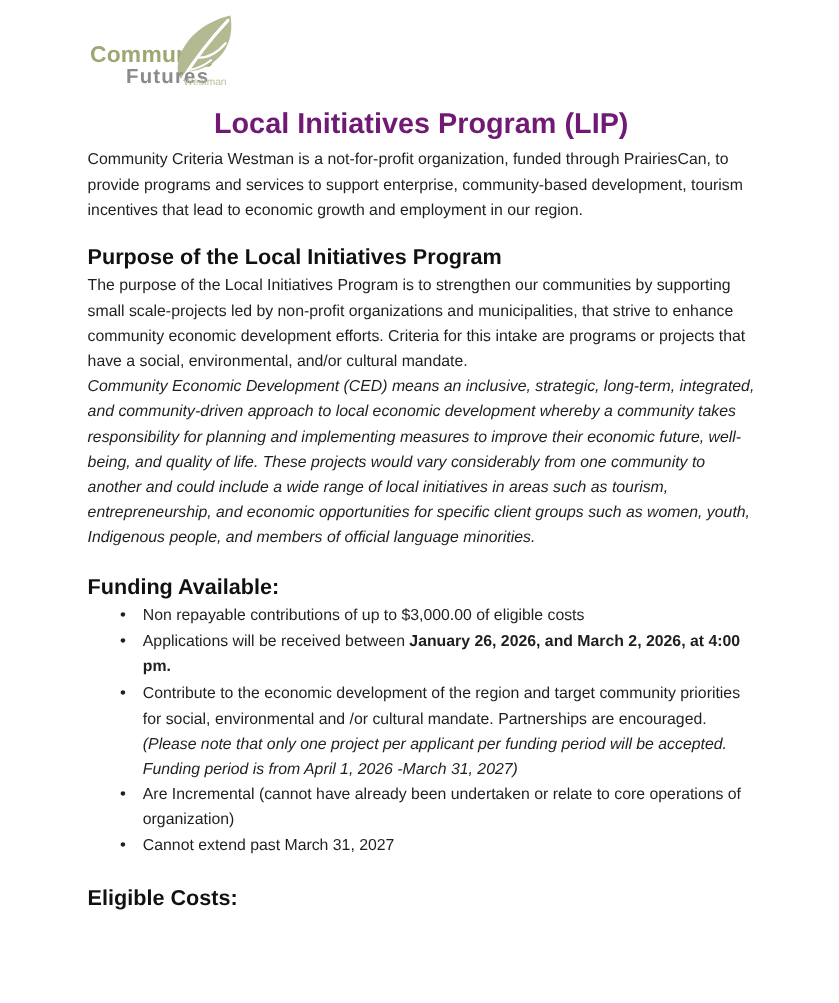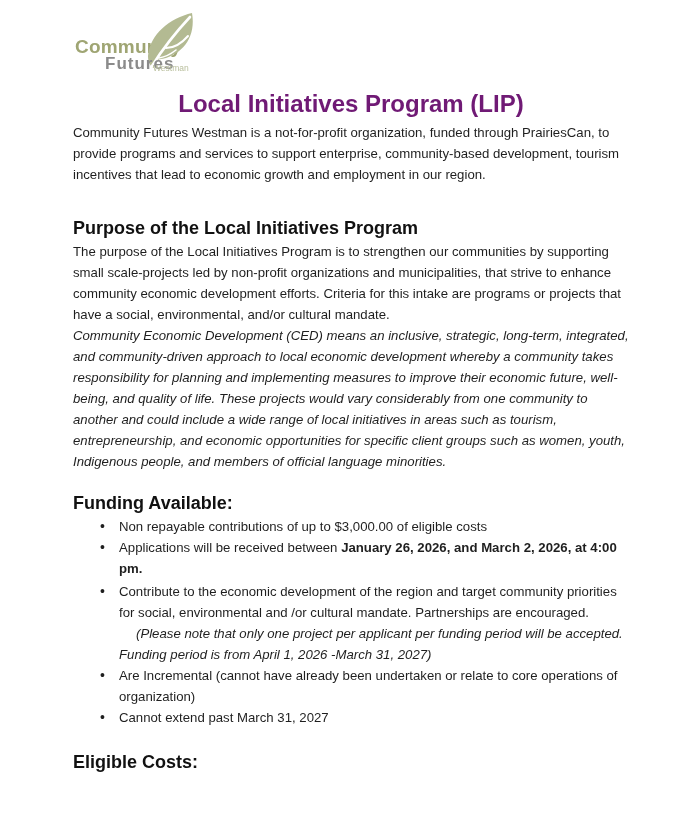--- a/index.html
+++ b/index.html
@@ -71,42 +71,42 @@
     line-height: 21px;
     text-align: left;
   }
   .para.italic {
     font-style: italic;
   }
   .section-heading {
     font-size: 18px;
     font-weight: 700;
     color: #111;
-    margin-top: 33px;
+    margin-top: 19px;
     margin-bottom: 2px;
   }
   ul.bullets {
     list-style: none;
     margin: 2px 0 0 0;
   }
   ul.bullets li {
     position: relative;
     padding-left: 46px;
     font-size: 13.2px;
     line-height: 21px;
   }
   ul.bullets li::before {
     content: "\2022";
     position: absolute;
     left: 27px;
     top: 0;
     font-size: 14px;
   }
   ul.bullets li strong { font-weight: 700; }
-  ul.bullets li em { font-style: italic; margin-left: 17px; }
+  ul.bullets li em { font-style: italic; }
 </style>
 </head>
 <body>
 
 <div class="page">
 
   <div class="logo">
     <span class="logo-community">Community</span>
     <span class="logo-leaf">
       <svg width="52" height="58" viewBox="0 0 52 58" xmlns="http://www.w3.org/2000/svg">
@@ -115,21 +115,21 @@
         <path d="M20 36 C28 36 36 31 42 24" stroke="#ffffff" stroke-width="2" fill="none" stroke-linecap="round"></path>
         <path d="M13 46 C19 45 25 42 30 38" stroke="#ffffff" stroke-width="1.6" fill="none" stroke-linecap="round"></path>
       </svg>
     </span>
     <span class="logo-futures">Futures</span>
     <span class="logo-westman">Westman</span>
   </div>
 
   <h1 class="doc-title">Local Initiatives Program (LIP)</h1>
 
-  <p class="para">Community Futures Westman is a not-for-profit organization, funded through PrairiesCan, to provide programs and services to support enterprise, community-based development, tourism incentives that lead to economic growth and employment in our region.</p>
+  <p class="para">Community Criteria Westman is a not-for-profit organization, funded through PrairiesCan, to provide programs and services to support enterprise, community-based development, tourism incentives that lead to economic growth and employment in our region.</p>
 
   <h2 class="section-heading">Purpose of the Local Initiatives Program</h2>
   <p class="para">The purpose of the Local Initiatives Program is to strengthen our communities by supporting small scale-projects led by non-profit organizations and municipalities, that strive to enhance community economic development efforts.  Criteria for this intake are programs or projects that have a social, environmental, and/or cultural mandate.</p>
   <p class="para italic">Community Economic Development (CED) means an inclusive, strategic, long-term, integrated, and community-driven approach to local economic development whereby a community takes responsibility for planning and implementing measures to improve their economic future, well-being, and quality of life.  These projects would vary considerably from one community to another and could include a wide range of local initiatives in areas such as tourism, entrepreneurship, and economic opportunities for specific client groups such as women, youth, Indigenous people, and members of official language minorities.</p>
 
   <h2 class="section-heading" style="margin-top:21px;">Funding Available:</h2>
   <ul class="bullets">
     <li><span>Non repayable contributions of up to $3,000.00 of eligible costs</span></li>
     <li><span>Applications will be received between </span><strong>January 26, 2026, and March 2, 2026, at 4:00 pm.</strong></li>
   </ul>

